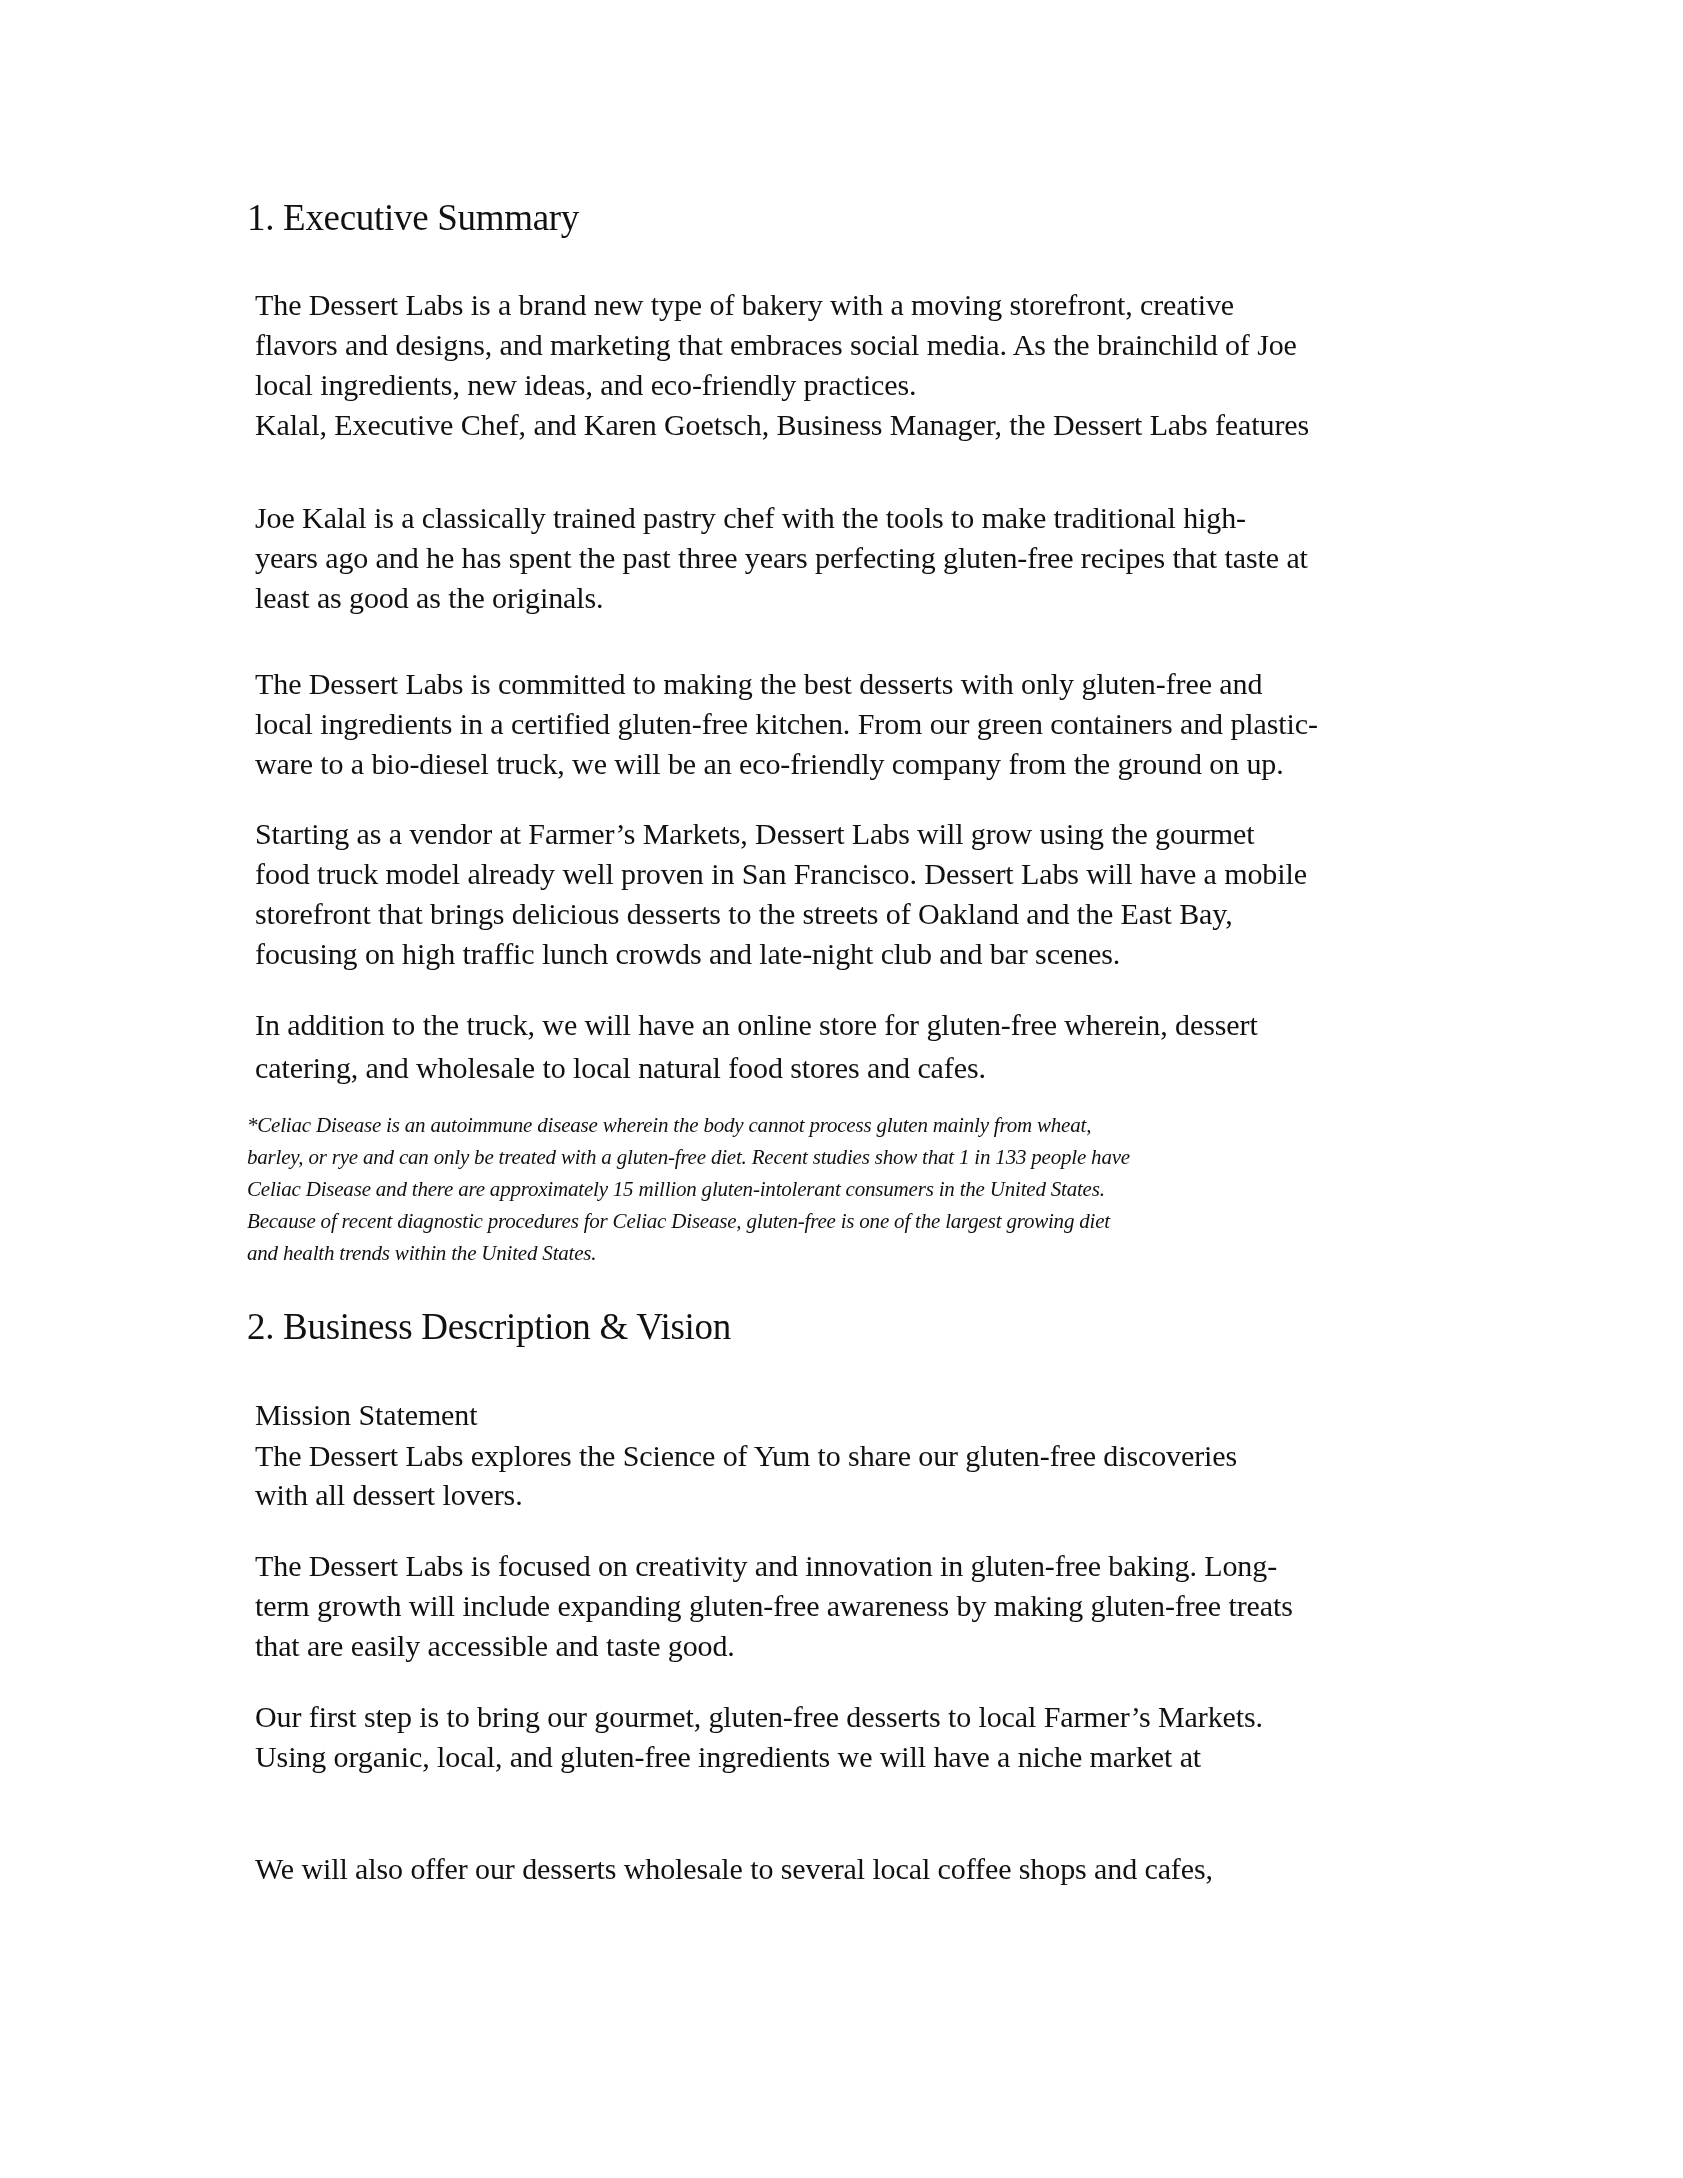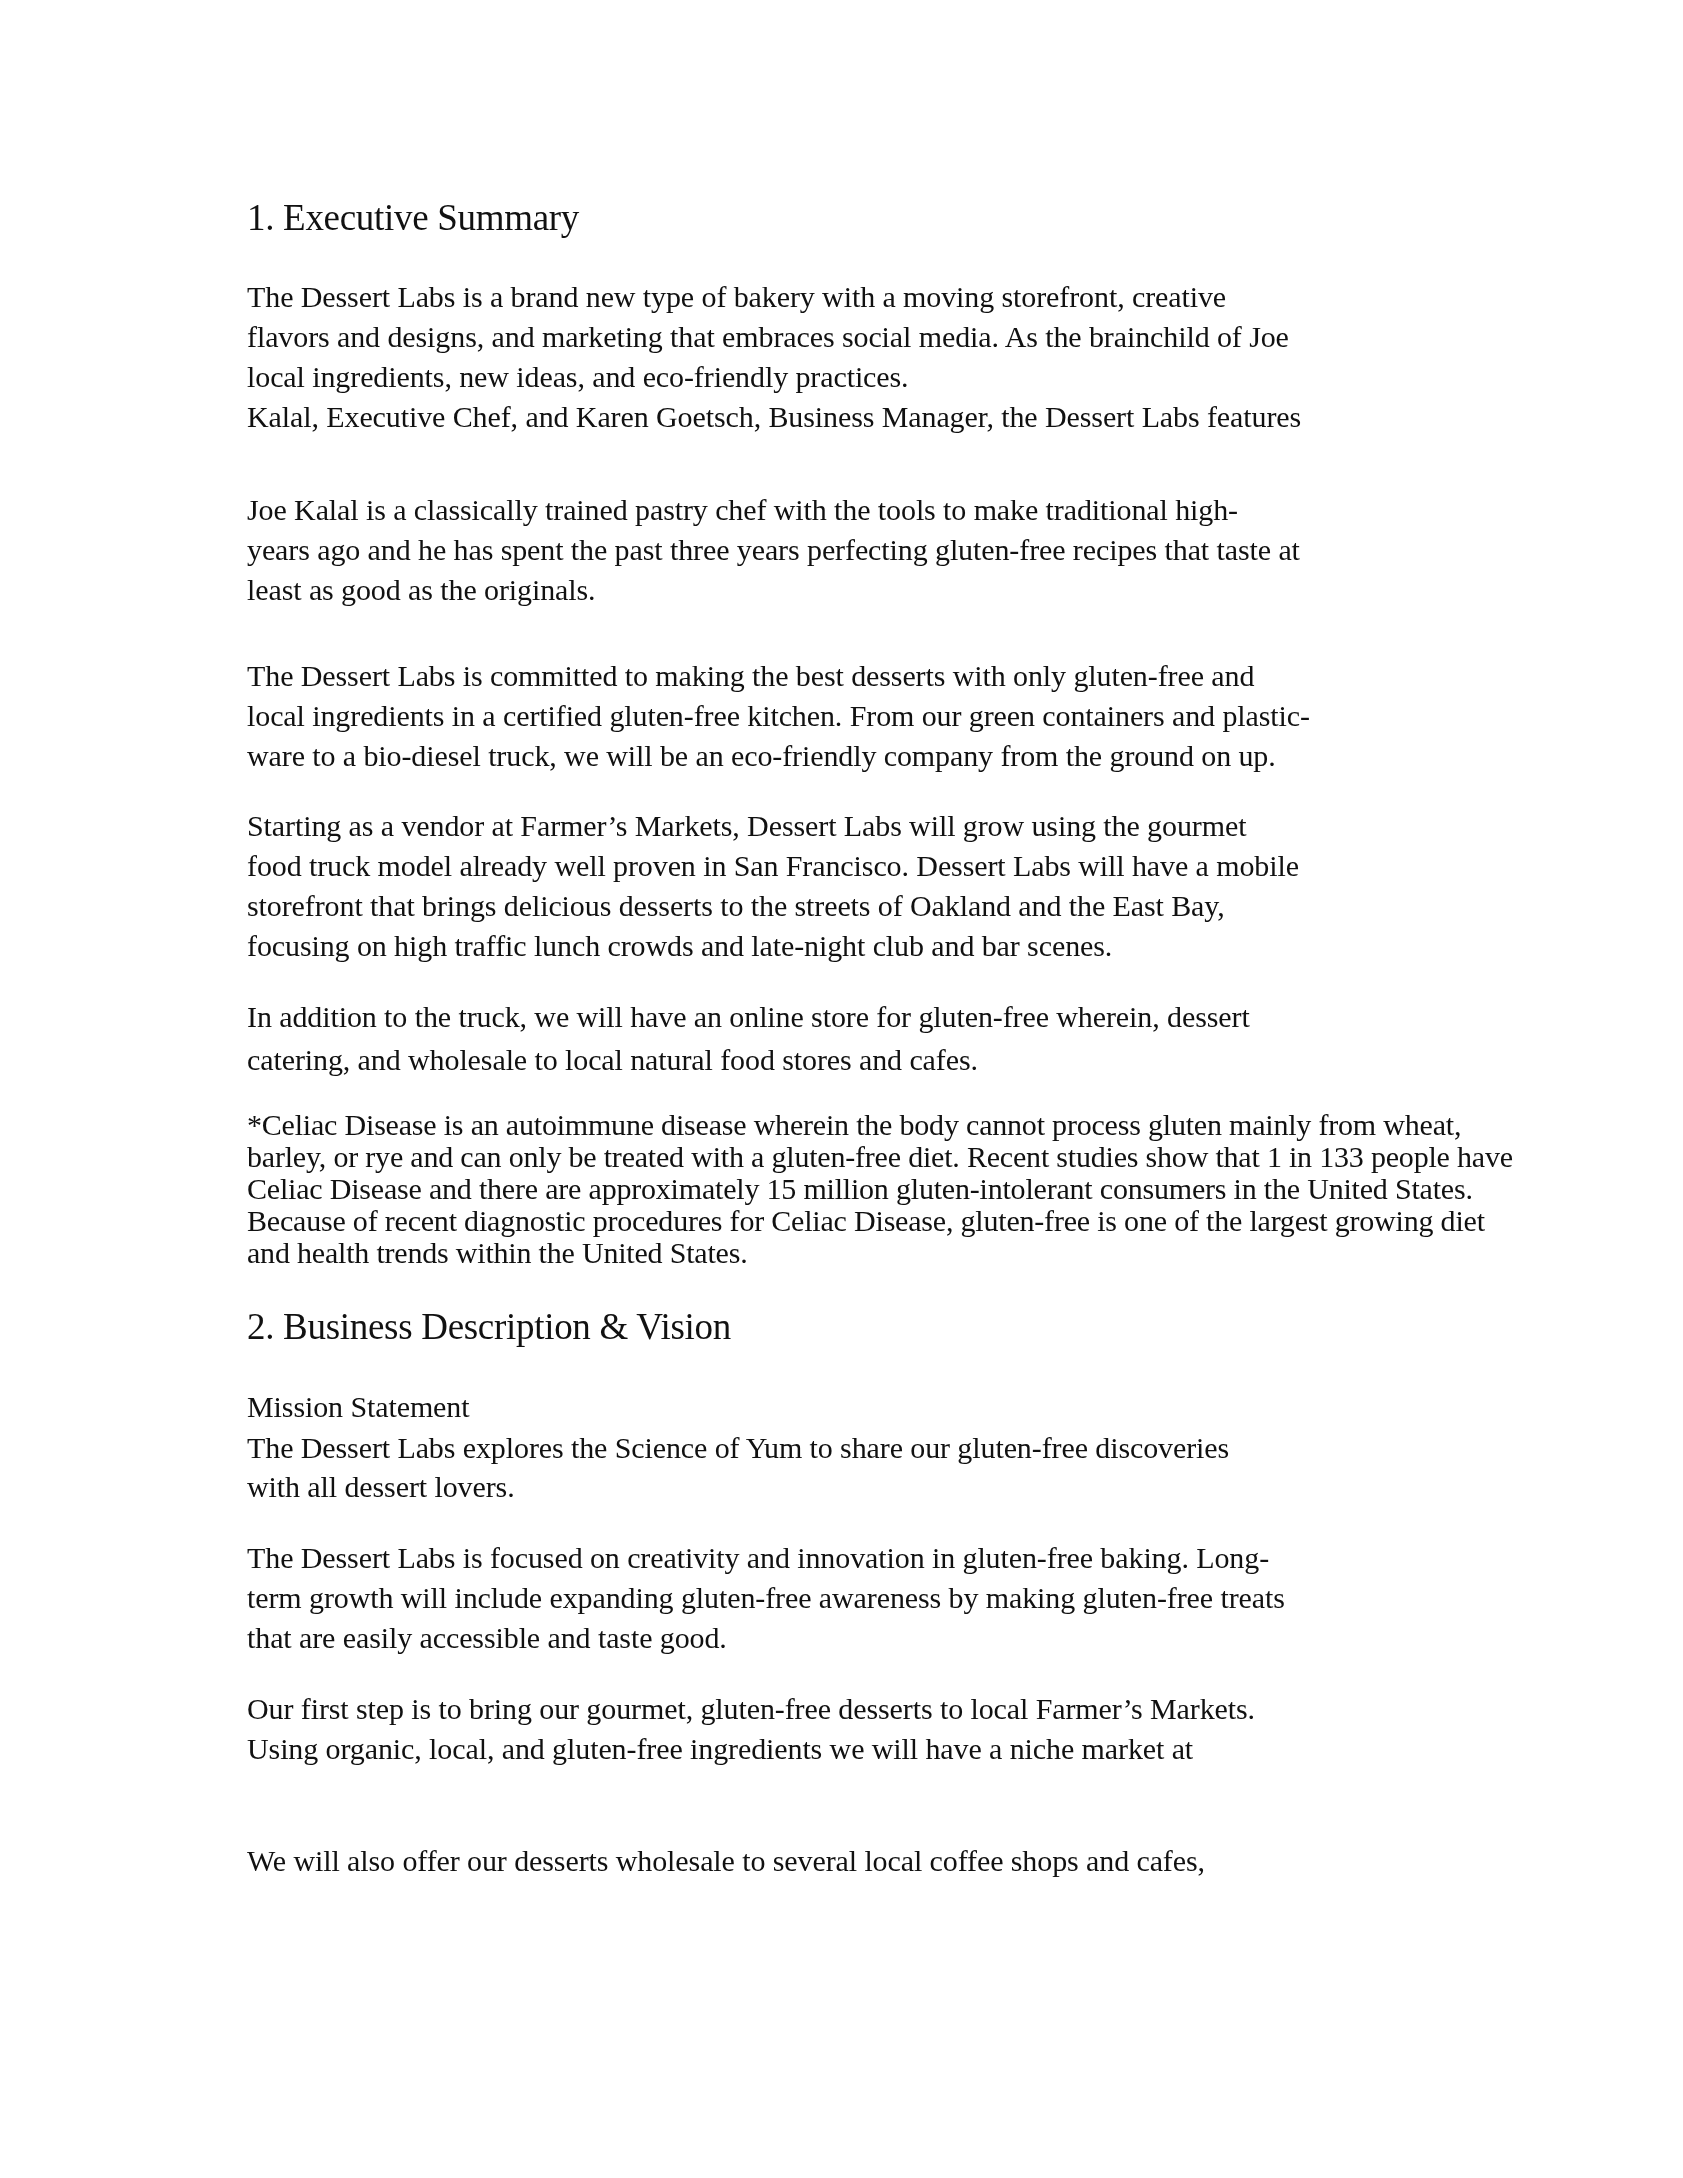--- a/index.html
+++ b/index.html
@@ -6,26 +6,26 @@
   body { width: 1683px; height: 2178px; position: relative; overflow: hidden; }
   .page {
     position: absolute; left: 247px; top: 0; width: 1208px;
     font-family: "Liberation Serif", "DejaVu Serif", serif; color: #111111;
   }
   .h {
     position: absolute; left: 0; margin: 0;
     font-size: 37px; font-weight: normal; line-height: 44px; letter-spacing: -0.3px;
   }
   .p {
-    position: absolute; left: 0; margin: 0; width: 1203px;
+    position: absolute; left: 0; margin: 8px; width: 1203px;
     font-size: 30px; line-height: 40px; letter-spacing: -0.1px;
   }
   .fn {
     position: absolute; left: 0; margin: 0; width: 1218px;
-    font-size: 30px; line-height: 32px; letter-spacing: -0.2px;
+    font-size: 21px; line-height: 32px; letter-spacing: -0.2px; font-style: italic;
   }
   .line { display: block; white-space: nowrap; }
 </style>
 </head>
 <body>
 
 <div class="page">
 
   <h1 class="h" style="top:196px">1. Executive Summary</h1>
 

